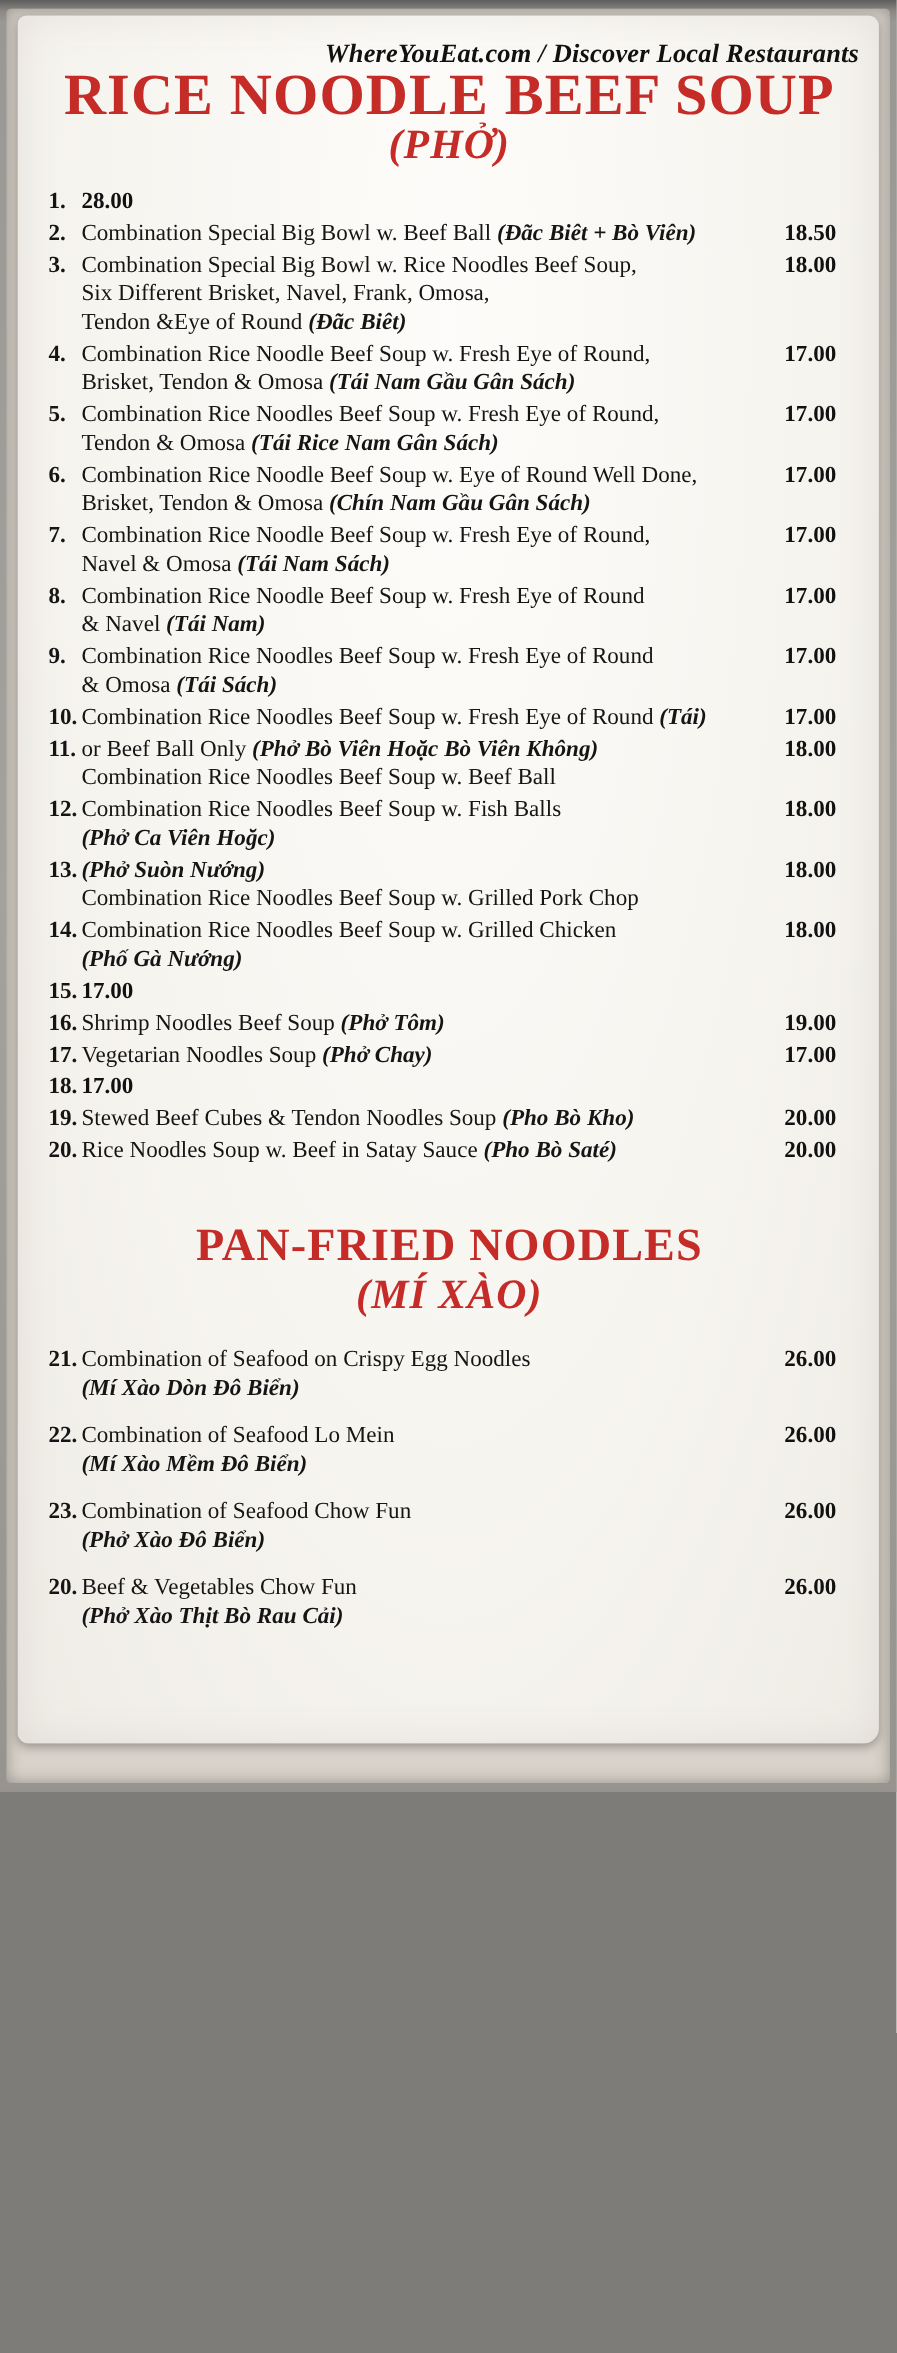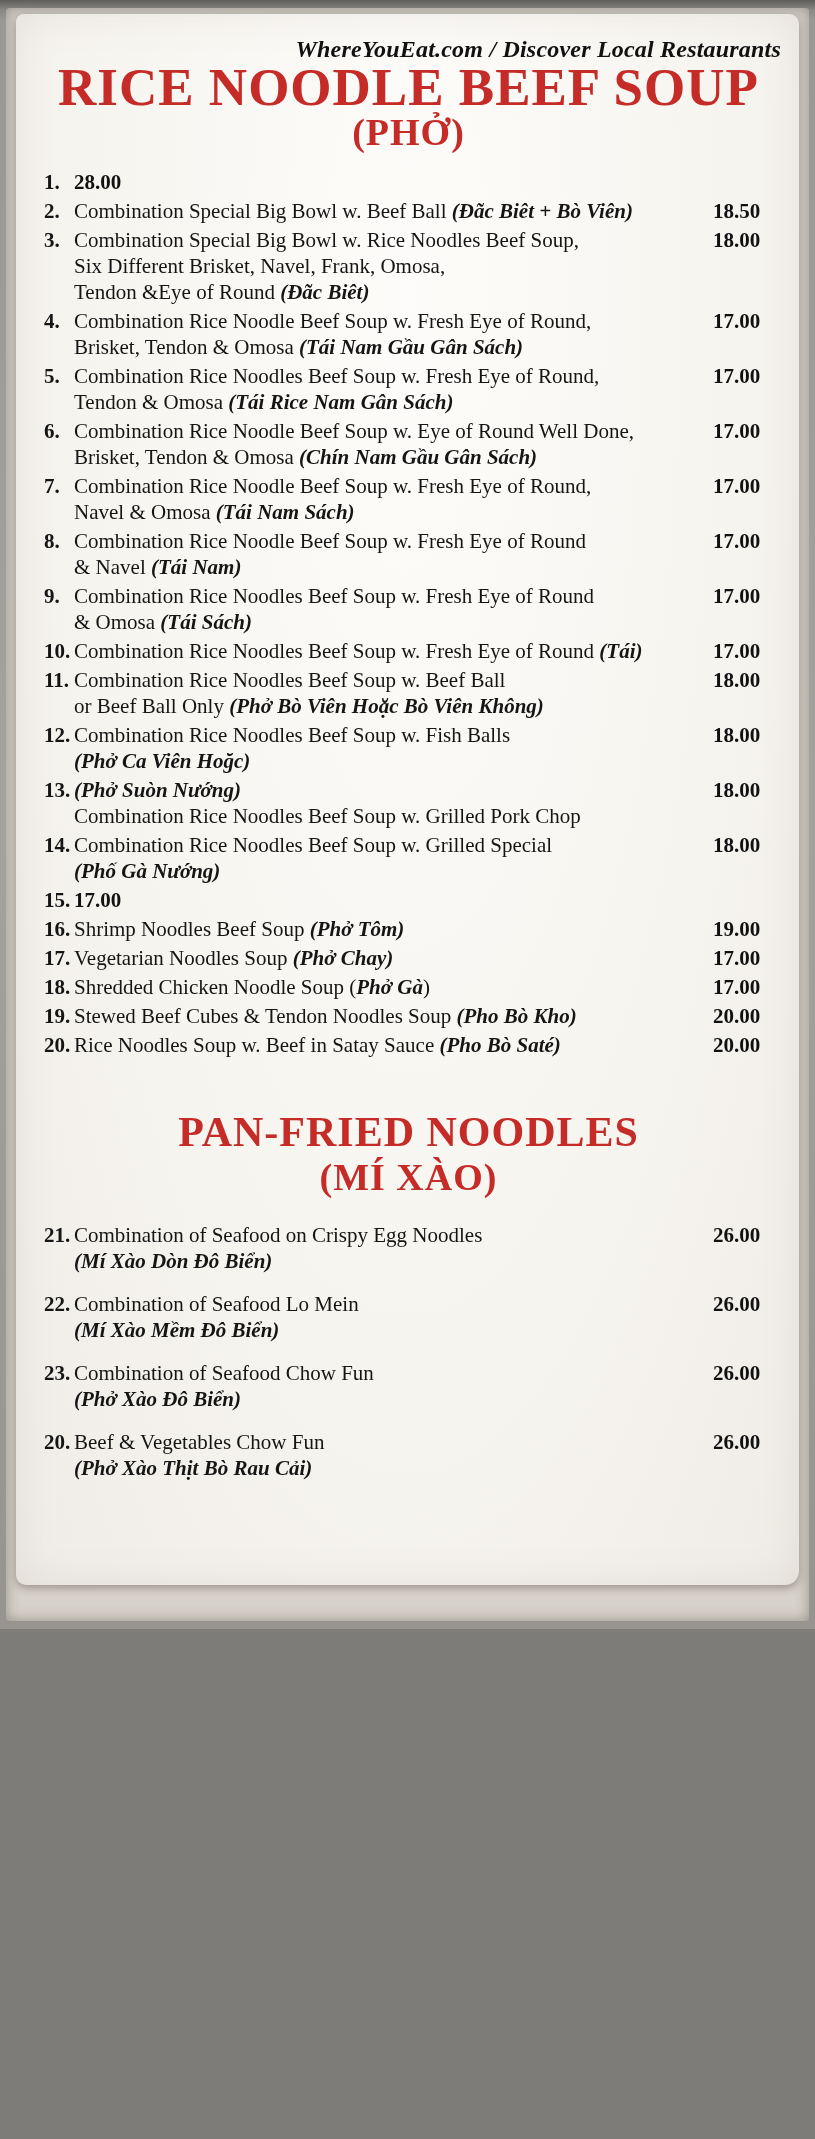--- a/index.html
+++ b/index.html
@@ -10,21 +10,21 @@
            box-shadow:inset 0 0 14px rgba(70,65,58,.45);border-radius:4px;}
   .paper{position:absolute;left:16px;right:16px;top:14px;bottom:44px;background:#f9f7f3;
          border-radius:8px 10px 14px 10px;
          box-shadow:0 3px 9px rgba(40,35,30,.35), inset 0 0 40px rgba(120,110,95,.12);
          background-image:radial-gradient(ellipse at 50% 18%,#fdfcfa 0%,#f7f5f0 55%,#efece6 100%);}
   .content{position:absolute;left:14px;right:12px;top:8px;bottom:8px;}
   .credit{ text-align:right;font-style:italic;font-weight:bold;font-size:24px;color:#111;
            padding:14px 6px 0 0;letter-spacing:.2px;}
   .sec-title{text-align:center;color:#c52b27;font-weight:bold;font-size:53px;line-height:44px;
              letter-spacing:1px;margin:2px 0 0 0;}
-  .sec-sub{text-align:center;color:#c52b27;font-weight:bold;font-size:38px;
+  .sec-sub{text-align:center;color:#c52b27;font-weight:bold;font-style:italic;font-size:38px;
            line-height:46px;margin:0 0 6px 0;letter-spacing:1px;}
   .items{margin-top:14px;}
   .item{display:flex;align-items:flex-start;margin-bottom:3px;}
   .num{flex:0 0 44px;text-align:left;font-weight:bold;font-size:21px;line-height:26px;
        color:#151515;padding-left:14px;box-sizing:border-box;}
   .desc{flex:1 1 auto;font-size:21px;line-height:26px;color:#151515;}
   .desc .ln{white-space:nowrap;}
   .vi{font-weight:bold;font-style:italic;}
   .price{flex:0 0 74px;text-align:left;font-weight:bold;font-size:21px;line-height:26px;
          color:#111;padding-right:10px;box-sizing:border-box;}
@@ -122,22 +122,22 @@
             <div class="item">
               <div class="num">10.</div>
               <div class="desc">
                 <div class="ln"><span>Combination Rice Noodles Beef Soup w. Fresh Eye of Round </span><span class="vi">(Tái)</span></div>
               </div>
               <div class="price">17.00</div>
             </div>
             <div class="item">
               <div class="num">11.</div>
               <div class="desc">
+                <div class="ln"><span>or Beef Ball Only </span><span class="vi">(Phở Bò Viên Hoặc Bò Viên Không)</span></div>
                 <div class="ln"><span>Combination Rice Noodles Beef Soup w. Beef Ball</span></div>
-                <div class="ln"><span>or Beef Ball Only </span><span class="vi">(Phở Bò Viên Hoặc Bò Viên Không)</span></div>
               </div>
               <div class="price">18.00</div>
             </div>
             <div class="item">
               <div class="num">12.</div>
               <div class="desc">
                 <div class="ln"><span>Combination Rice Noodles Beef Soup w. Fish Balls</span></div>
                 <div class="ln"><span class="vi">(Phở Ca Viên Hoğc)</span></div>
               </div>
               <div class="price">18.00</div>
@@ -146,21 +146,21 @@
               <div class="num">13.</div>
               <div class="desc">
                 <div class="ln"><span class="vi">(Phở Suòn Nướng)</span></div>
                 <div class="ln"><span>Combination Rice Noodles Beef Soup w. Grilled Pork Chop</span></div>
               </div>
               <div class="price">18.00</div>
             </div>
             <div class="item">
               <div class="num">14.</div>
               <div class="desc">
-                <div class="ln"><span>Combination Rice Noodles Beef Soup w. Grilled Special</span></div>
+                <div class="ln"><span>Combination Rice Noodles Beef Soup w. Grilled Chicken</span></div>
                 <div class="ln"><span class="vi">(Phố Gà Nướng)</span></div>
               </div>
               <div class="price">18.00</div>
             </div>
             <div class="item">
               <div class="num">15.</div>
               <div class="price">17.00</div>
             </div>
             <div class="item">
               <div class="num">16.</div>
@@ -171,23 +171,20 @@
             </div>
             <div class="item">
               <div class="num">17.</div>
               <div class="desc">
                 <div class="ln"><span>Vegetarian Noodles Soup </span><span class="vi">(Phở Chay)</span></div>
               </div>
               <div class="price">17.00</div>
             </div>
             <div class="item">
               <div class="num">18.</div>
-              <div class="desc">
-                <div class="ln"><span>Shredded Chicken Noodle Soup (</span><span class="vi">Phở Gà</span><span>)</span></div>
-              </div>
               <div class="price">17.00</div>
             </div>
             <div class="item">
               <div class="num">19.</div>
               <div class="desc">
                 <div class="ln"><span>Stewed Beef Cubes &amp; Tendon Noodles Soup </span><span class="vi">(Pho Bò Kho)</span></div>
               </div>
               <div class="price">20.00</div>
             </div>
             <div class="item">

